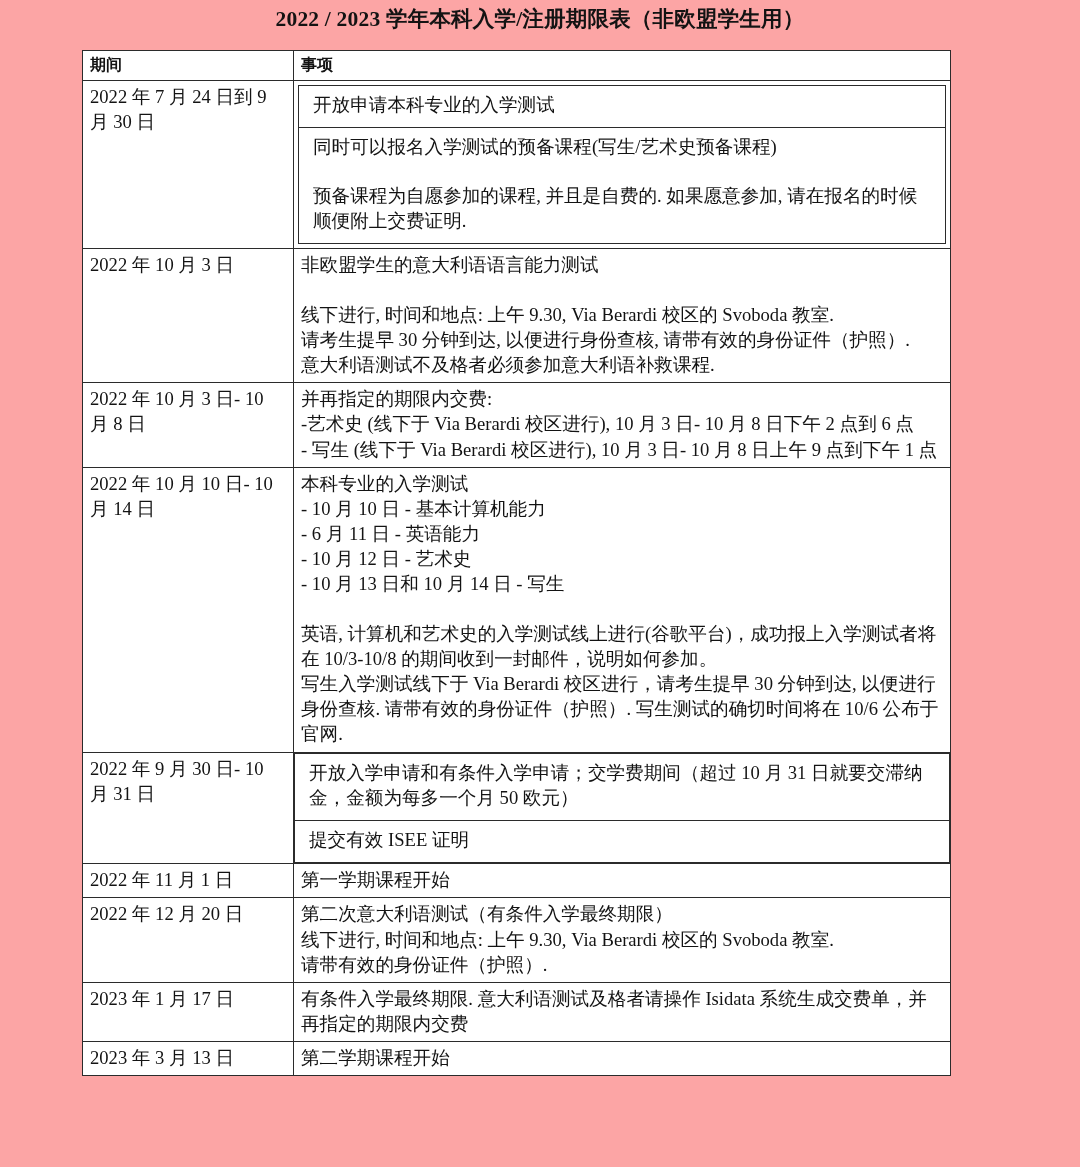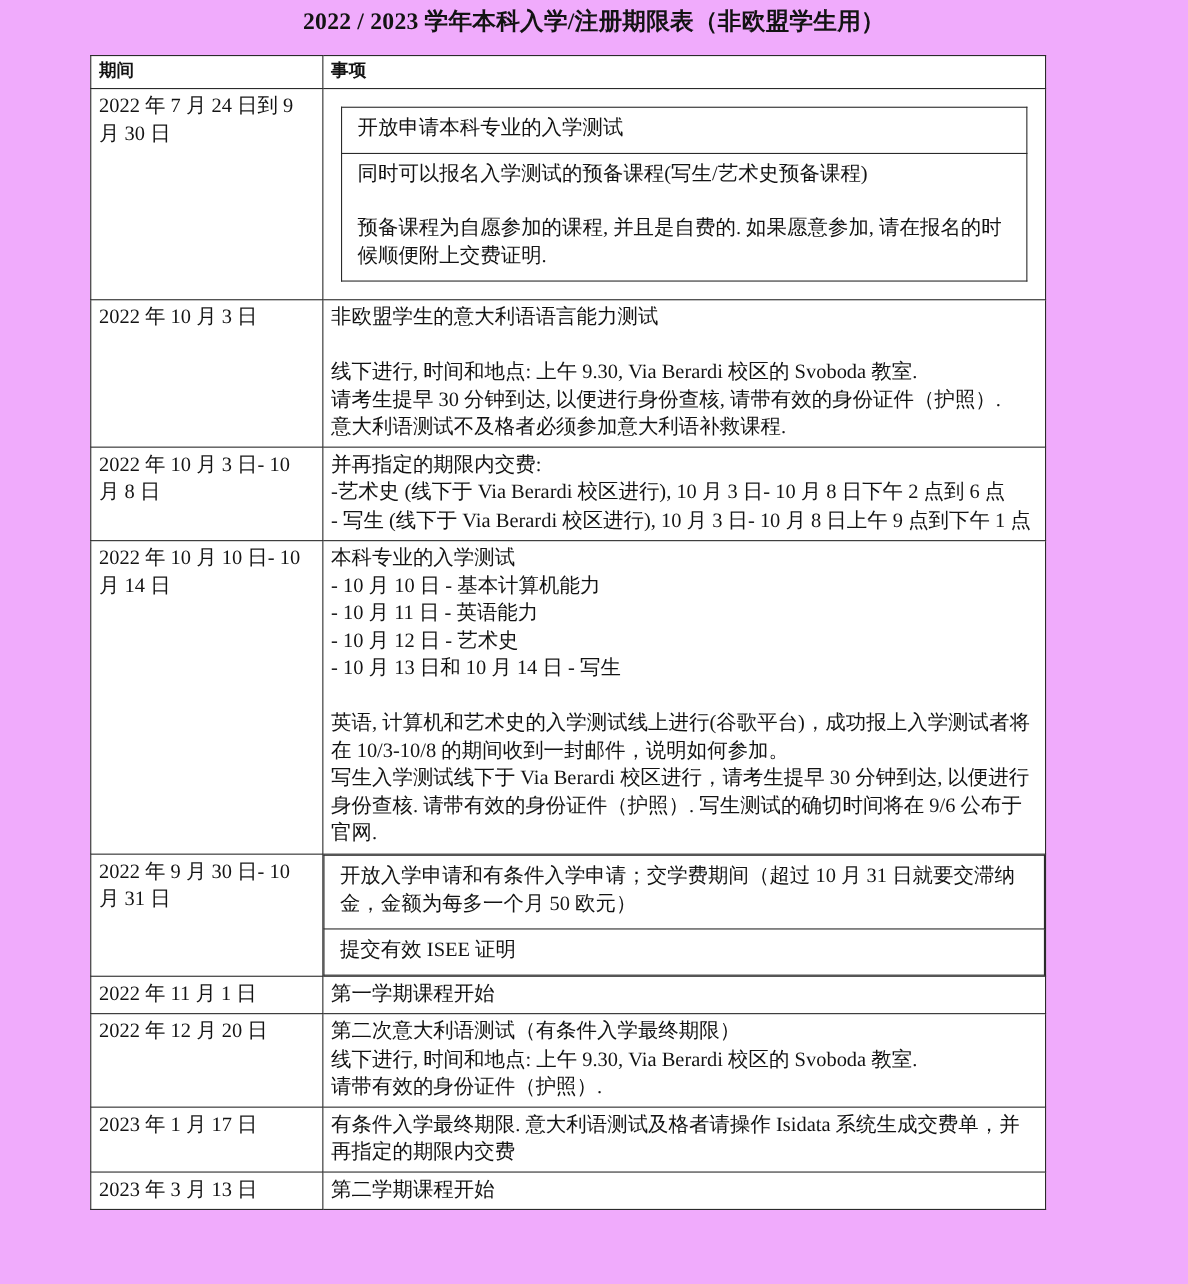--- a/index.html
+++ b/index.html
@@ -11,21 +11,21 @@
     width: 1080px;
     height: 1167px;
     font-family: "Liberation Serif", "DejaVu Serif", serif;
     color: #111111;
     overflow: hidden;
   }
   .page {
     position: relative;
     width: 1080px;
     height: 1167px;
-    background: #f0abfc;
+    background: #fca5a5;
   }
   .doc-title {
     position: absolute;
     top: 4px;
     left: 0;
     width: 1080px;
     text-align: center;
     font-size: 21.5px;
     font-weight: bold;
     letter-spacing: 0.2px;
@@ -98,21 +98,21 @@
       </colgroup>
       <thead>
         <tr>
           <th>期间</th>
           <th>事项</th>
         </tr>
       </thead>
       <tbody id="tbody">
           <tr>
             <td class="date-cell">2022 年 7 月 24 日到 9 月 30 日</td>
-            <td style="padding: 16px;">
+            <td style="padding: 4px;">
               <table class="nested">
                 <tbody>
                   <tr>
                     <td class="sub-td">
                       <span class="sub-inner">
                         <span class="cell-line">开放申请本科专业的入学测试</span>
                       </span>
                     </td>
                   </tr>
                   <tr>
@@ -144,26 +144,26 @@
               <span class="cell-line">并再指定的期限内交费:</span>
               <span class="cell-line">-艺术史 (线下于 Via Berardi 校区进行), 10 月 3 日- 10 月 8 日下午 2 点到 6 点</span>
               <span class="cell-line">- 写生 (线下于 Via Berardi 校区进行), 10 月 3 日- 10 月 8 日上午 9 点到下午 1 点</span>
             </td>
           </tr>
           <tr>
             <td class="date-cell">2022 年 10 月 10 日- 10 月 14 日</td>
             <td>
               <span class="cell-line">本科专业的入学测试</span>
               <span class="cell-line">- 10 月 10 日 - 基本计算机能力</span>
-              <span class="cell-line">- 10 月 11 日 - 英语能力</span>
+              <span class="cell-line">- 6 月 11 日 - 英语能力</span>
               <span class="cell-line">- 10 月 12 日 - 艺术史</span>
               <span class="cell-line">- 10 月 13 日和 10 月 14 日 - 写生</span>
               <span class="cell-gap"></span>
               <span class="cell-line">英语, 计算机和艺术史的入学测试线上进行(谷歌平台)，成功报上入学测试者将在 10/3-10/8 的期间收到一封邮件，说明如何参加。</span>
-              <span class="cell-line">写生入学测试线下于 Via Berardi 校区进行，请考生提早 30 分钟到达, 以便进行身份查核. 请带有效的身份证件（护照）. 写生测试的确切时间将在 9/6 公布于官网.</span>
+              <span class="cell-line">写生入学测试线下于 Via Berardi 校区进行，请考生提早 30 分钟到达, 以便进行身份查核. 请带有效的身份证件（护照）. 写生测试的确切时间将在 10/6 公布于官网.</span>
             </td>
           </tr>
           <tr>
             <td class="date-cell">2022 年 9 月 30 日- 10 月 31 日</td>
             <td style="padding: 0px;">
               <table class="nested">
                 <tbody>
                   <tr>
                     <td class="sub-td">
                       <span class="sub-inner">

